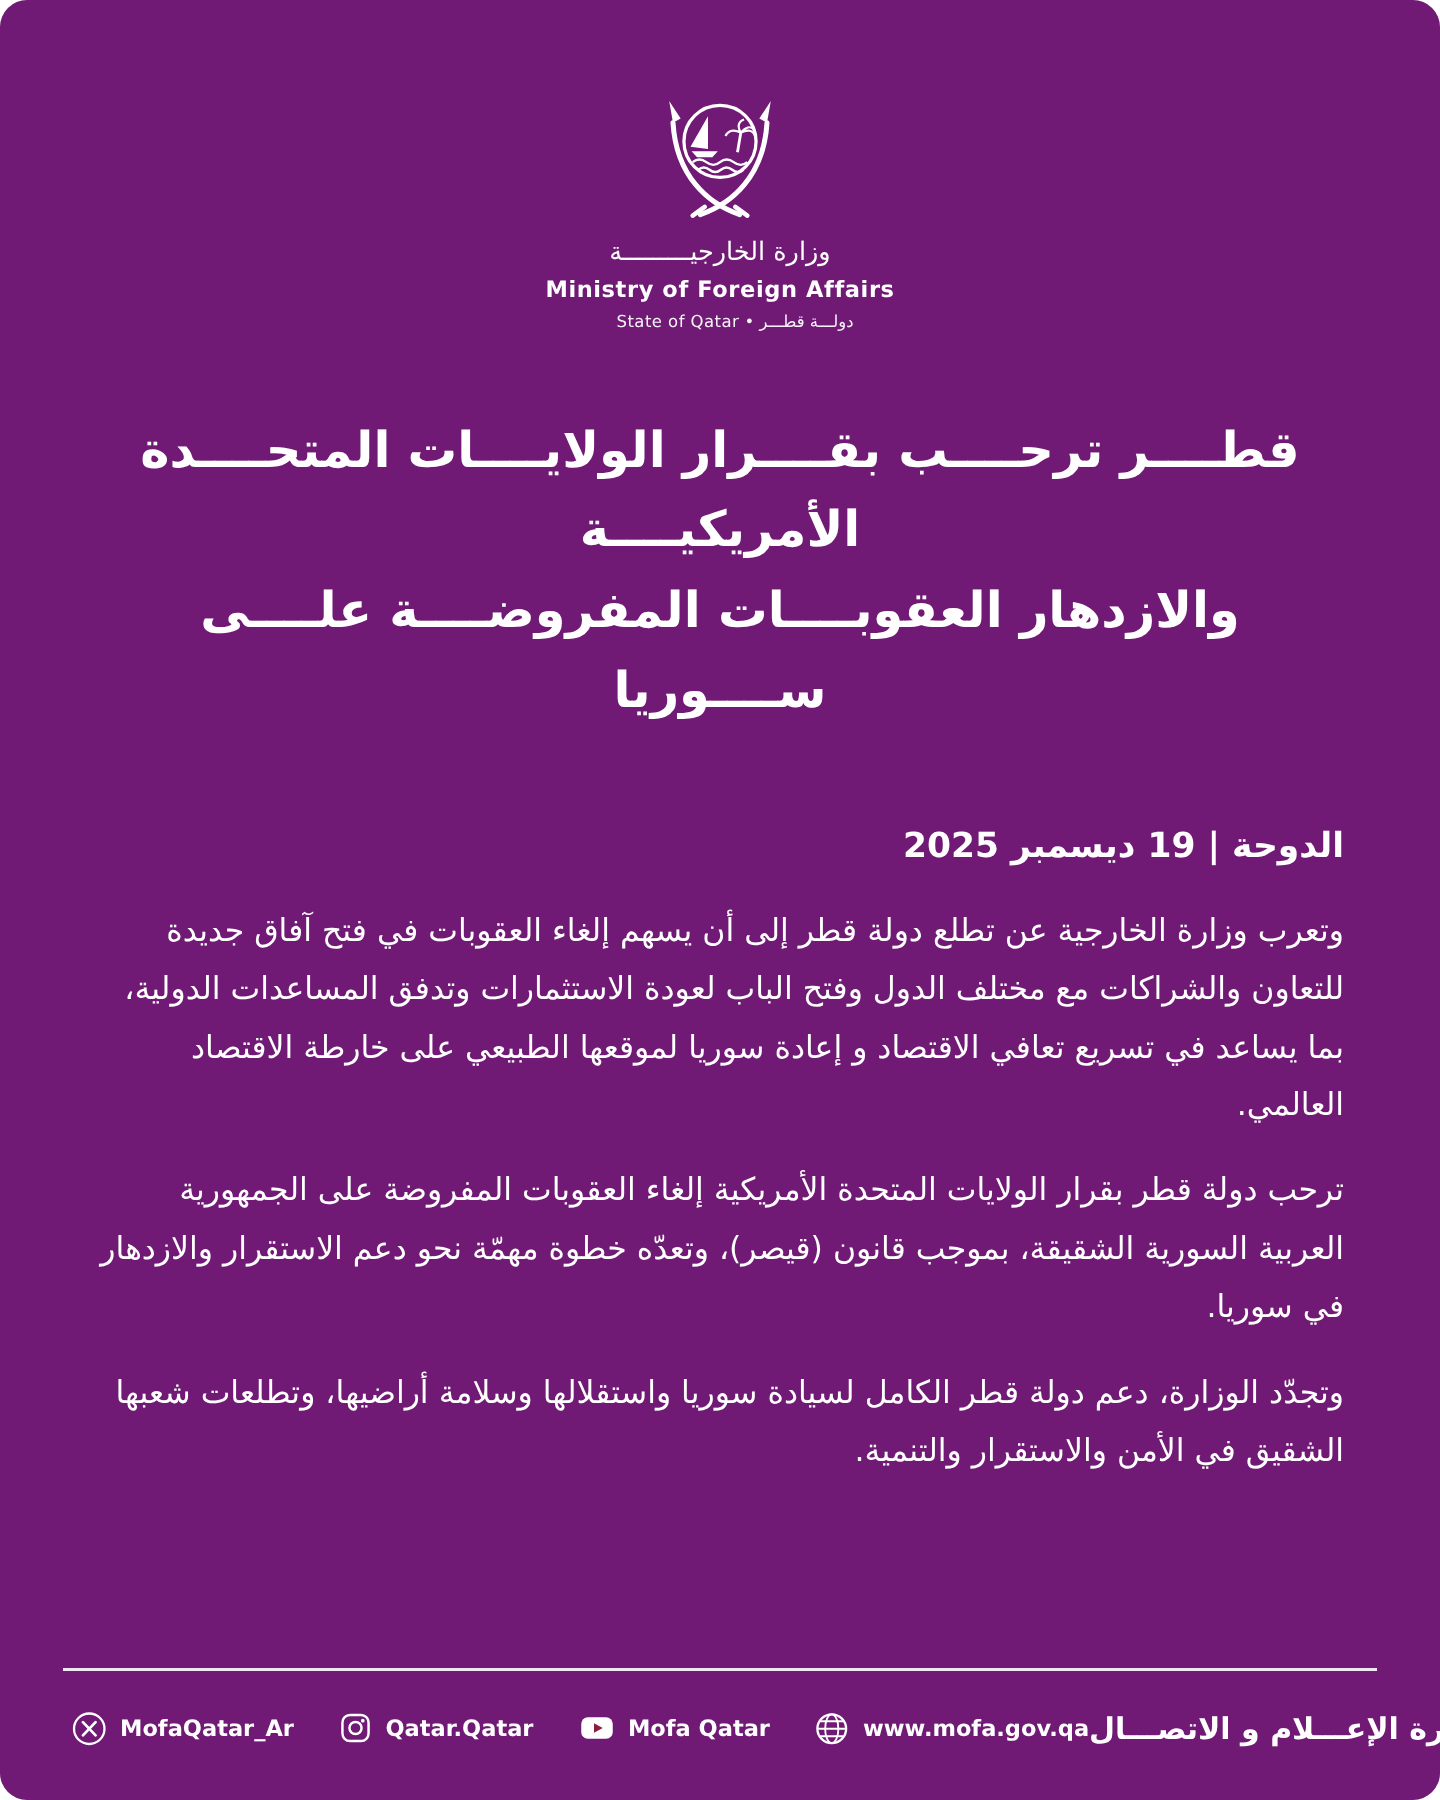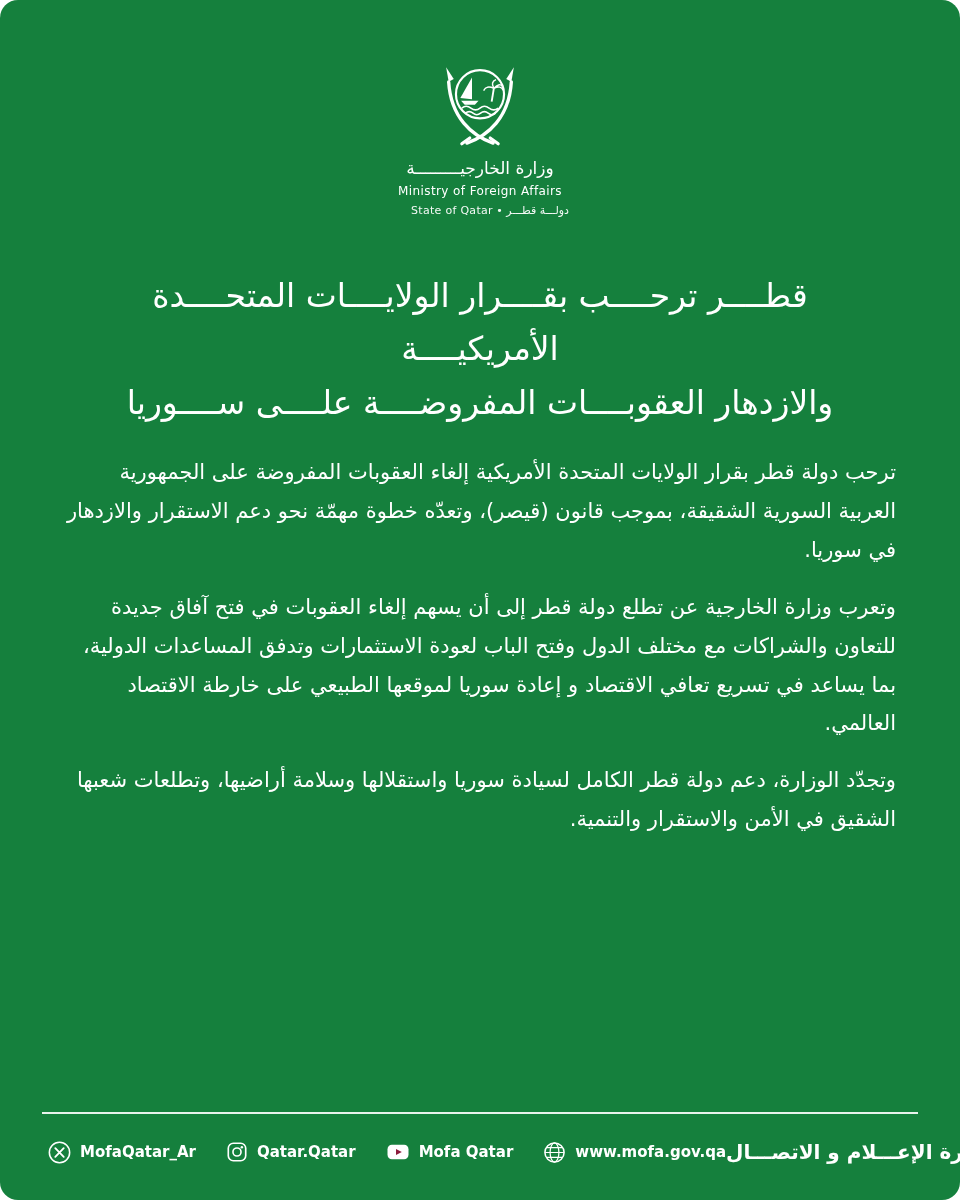--- a/index.html
+++ b/index.html
@@ -4,38 +4,38 @@
 <style>
   * { margin:0; padding:0; box-sizing:border-box; }
   html, body { background:#ffffff; }
   body {
     font-family:"DejaVu Sans","Liberation Sans",sans-serif;
     -webkit-font-smoothing:antialiased;
   }
   .page {
     width:960px; height:1200px;
     margin:0 auto;
-    background:#15803d;
+    background:#701a75;
     color:#ffffff;
     border-radius:18px;
     overflow:hidden;
     display:flex;
     flex-direction:column;
     position:relative;
   }
   
   .header { text-align:center; padding-top:56px; }
   .emblem { display:block; margin:0 auto; }
   .ministry-ar { font-size:17px; margin-top:8px; direction:rtl; }
-  .ministry-en { font-size:12px; font-weight:normal; letter-spacing:.4px; margin-top:6px; }
+  .ministry-en { font-size:15px; font-weight:bold; letter-spacing:.4px; margin-top:6px; }
   .state-line { font-size:11px; margin-top:6px; letter-spacing:.3px; direction:rtl; opacity:.95;padding-left:20px; }
   
   .headline {
     direction:rtl; text-align:center;
-    font-size:33px; font-weight:normal;
+    font-size:33px; font-weight:bold;
     line-height:1.62;
     margin-top:52px;
     padding:0 70px;
   }
   .headline .hl { display:block; }
   
   .dateline {
     direction:rtl; text-align:right;
     font-size:23px; font-weight:bold;
     padding:0 64px;
@@ -93,24 +93,25 @@
     <div class="ministry-ar">وزارة الخارجيـــــــــة</div>
     <div class="ministry-en">Ministry of Foreign Affairs</div>
     <div class="state-line">دولـــة قطـــر • State of Qatar</div>
   </header>
 
   <h1 class="headline">
     <span class="hl">قطــــر ترحــــب بقــــرار الولايــــات المتحــــدة الأمريكيــــة</span>
     <span class="hl">والازدهار العقوبــــات المفروضــــة علــــى ســــوريا</span>
   </h1>
 
+  <div class="dateline">الدوحة | 19 ديسمبر 2025</div>
 
   <div class="body-text">
+    <p>وتعرب وزارة الخارجية عن تطلع دولة قطر إلى أن يسهم إلغاء العقوبات في فتح آفاق جديدة للتعاون والشراكات مع مختلف الدول وفتح الباب لعودة الاستثمارات وتدفق المساعدات الدولية، بما يساعد في تسريع تعافي الاقتصاد و إعادة سوريا لموقعها الطبيعي على خارطة الاقتصاد العالمي.</p>
     <p>ترحب دولة قطر بقرار الولايات المتحدة الأمريكية إلغاء العقوبات المفروضة على الجمهورية العربية السورية الشقيقة، بموجب قانون (قيصر)، وتعدّه خطوة مهمّة نحو دعم الاستقرار والازدهار في سوريا.</p>
-    <p>وتعرب وزارة الخارجية عن تطلع دولة قطر إلى أن يسهم إلغاء العقوبات في فتح آفاق جديدة للتعاون والشراكات مع مختلف الدول وفتح الباب لعودة الاستثمارات وتدفق المساعدات الدولية، بما يساعد في تسريع تعافي الاقتصاد و إعادة سوريا لموقعها الطبيعي على خارطة الاقتصاد العالمي.</p>
     <p>وتجدّد الوزارة، دعم دولة قطر الكامل لسيادة سوريا واستقلالها وسلامة أراضيها، وتطلعات شعبها الشقيق في الأمن والاستقرار والتنمية.</p>
   </div>
 
   <div class="spacer"></div>
 
   <footer class="footer">
     <div class="divider"></div>
     <div class="footer-row">
 
       <div class="social">

